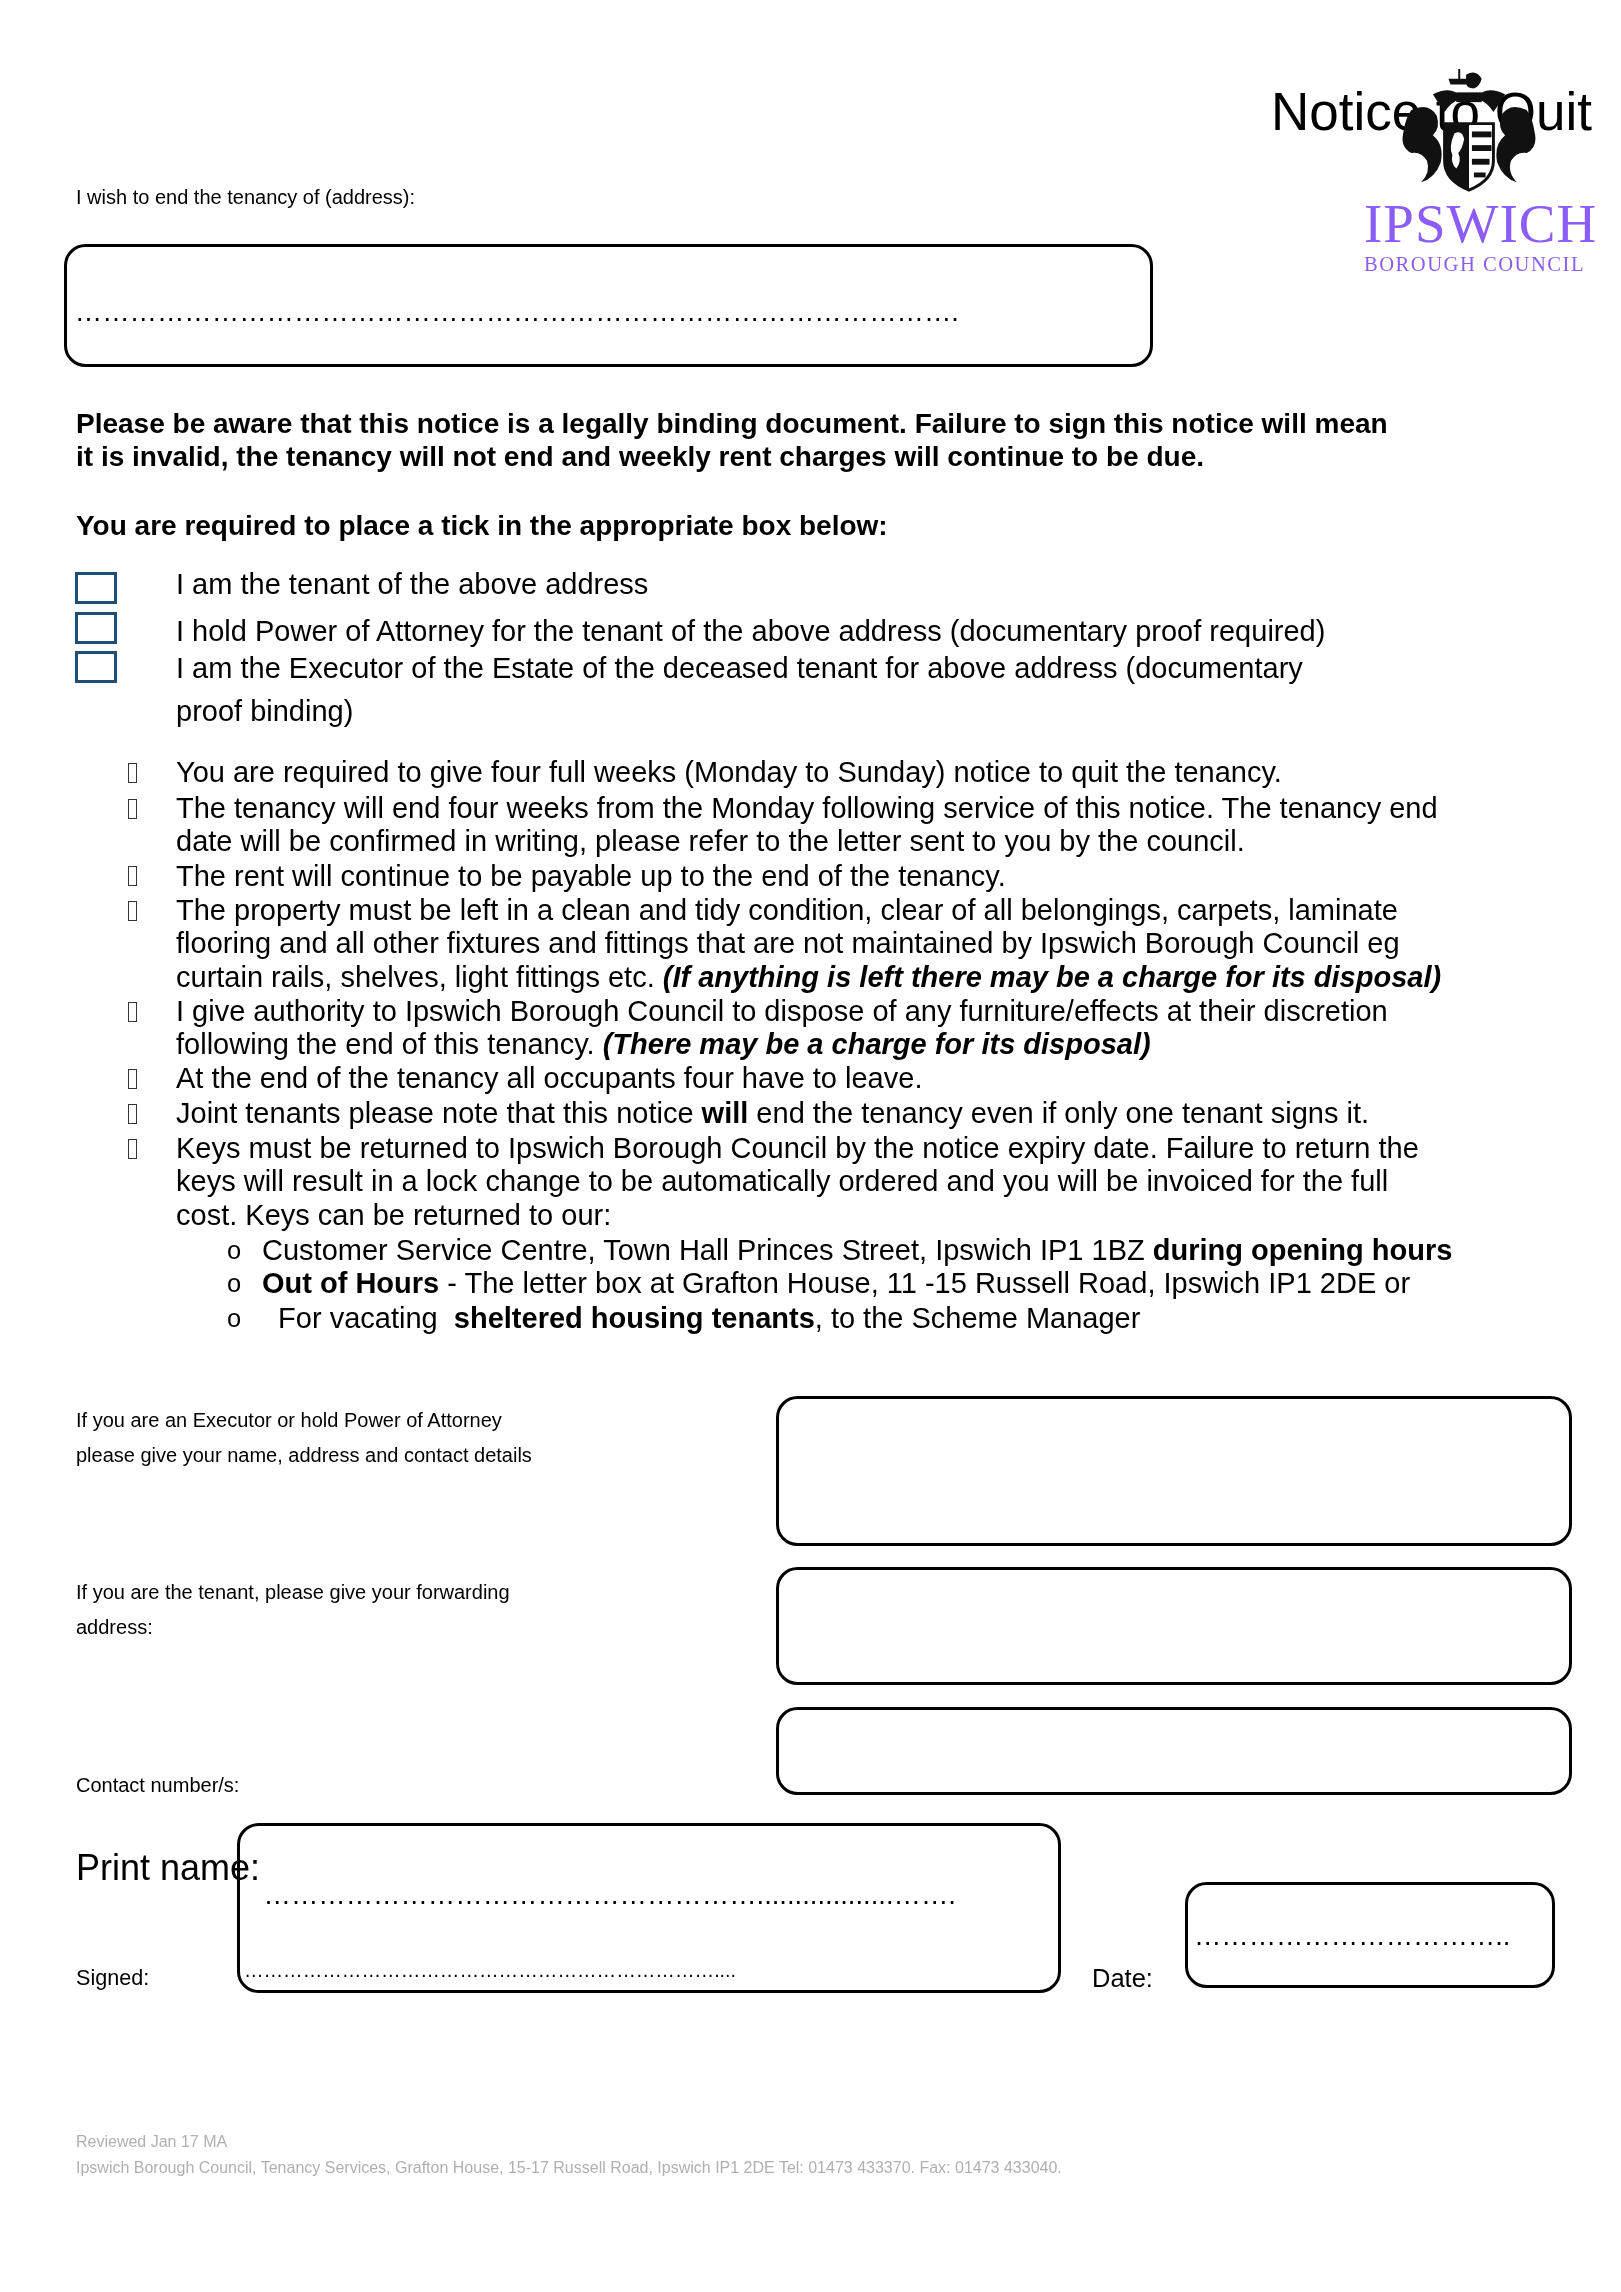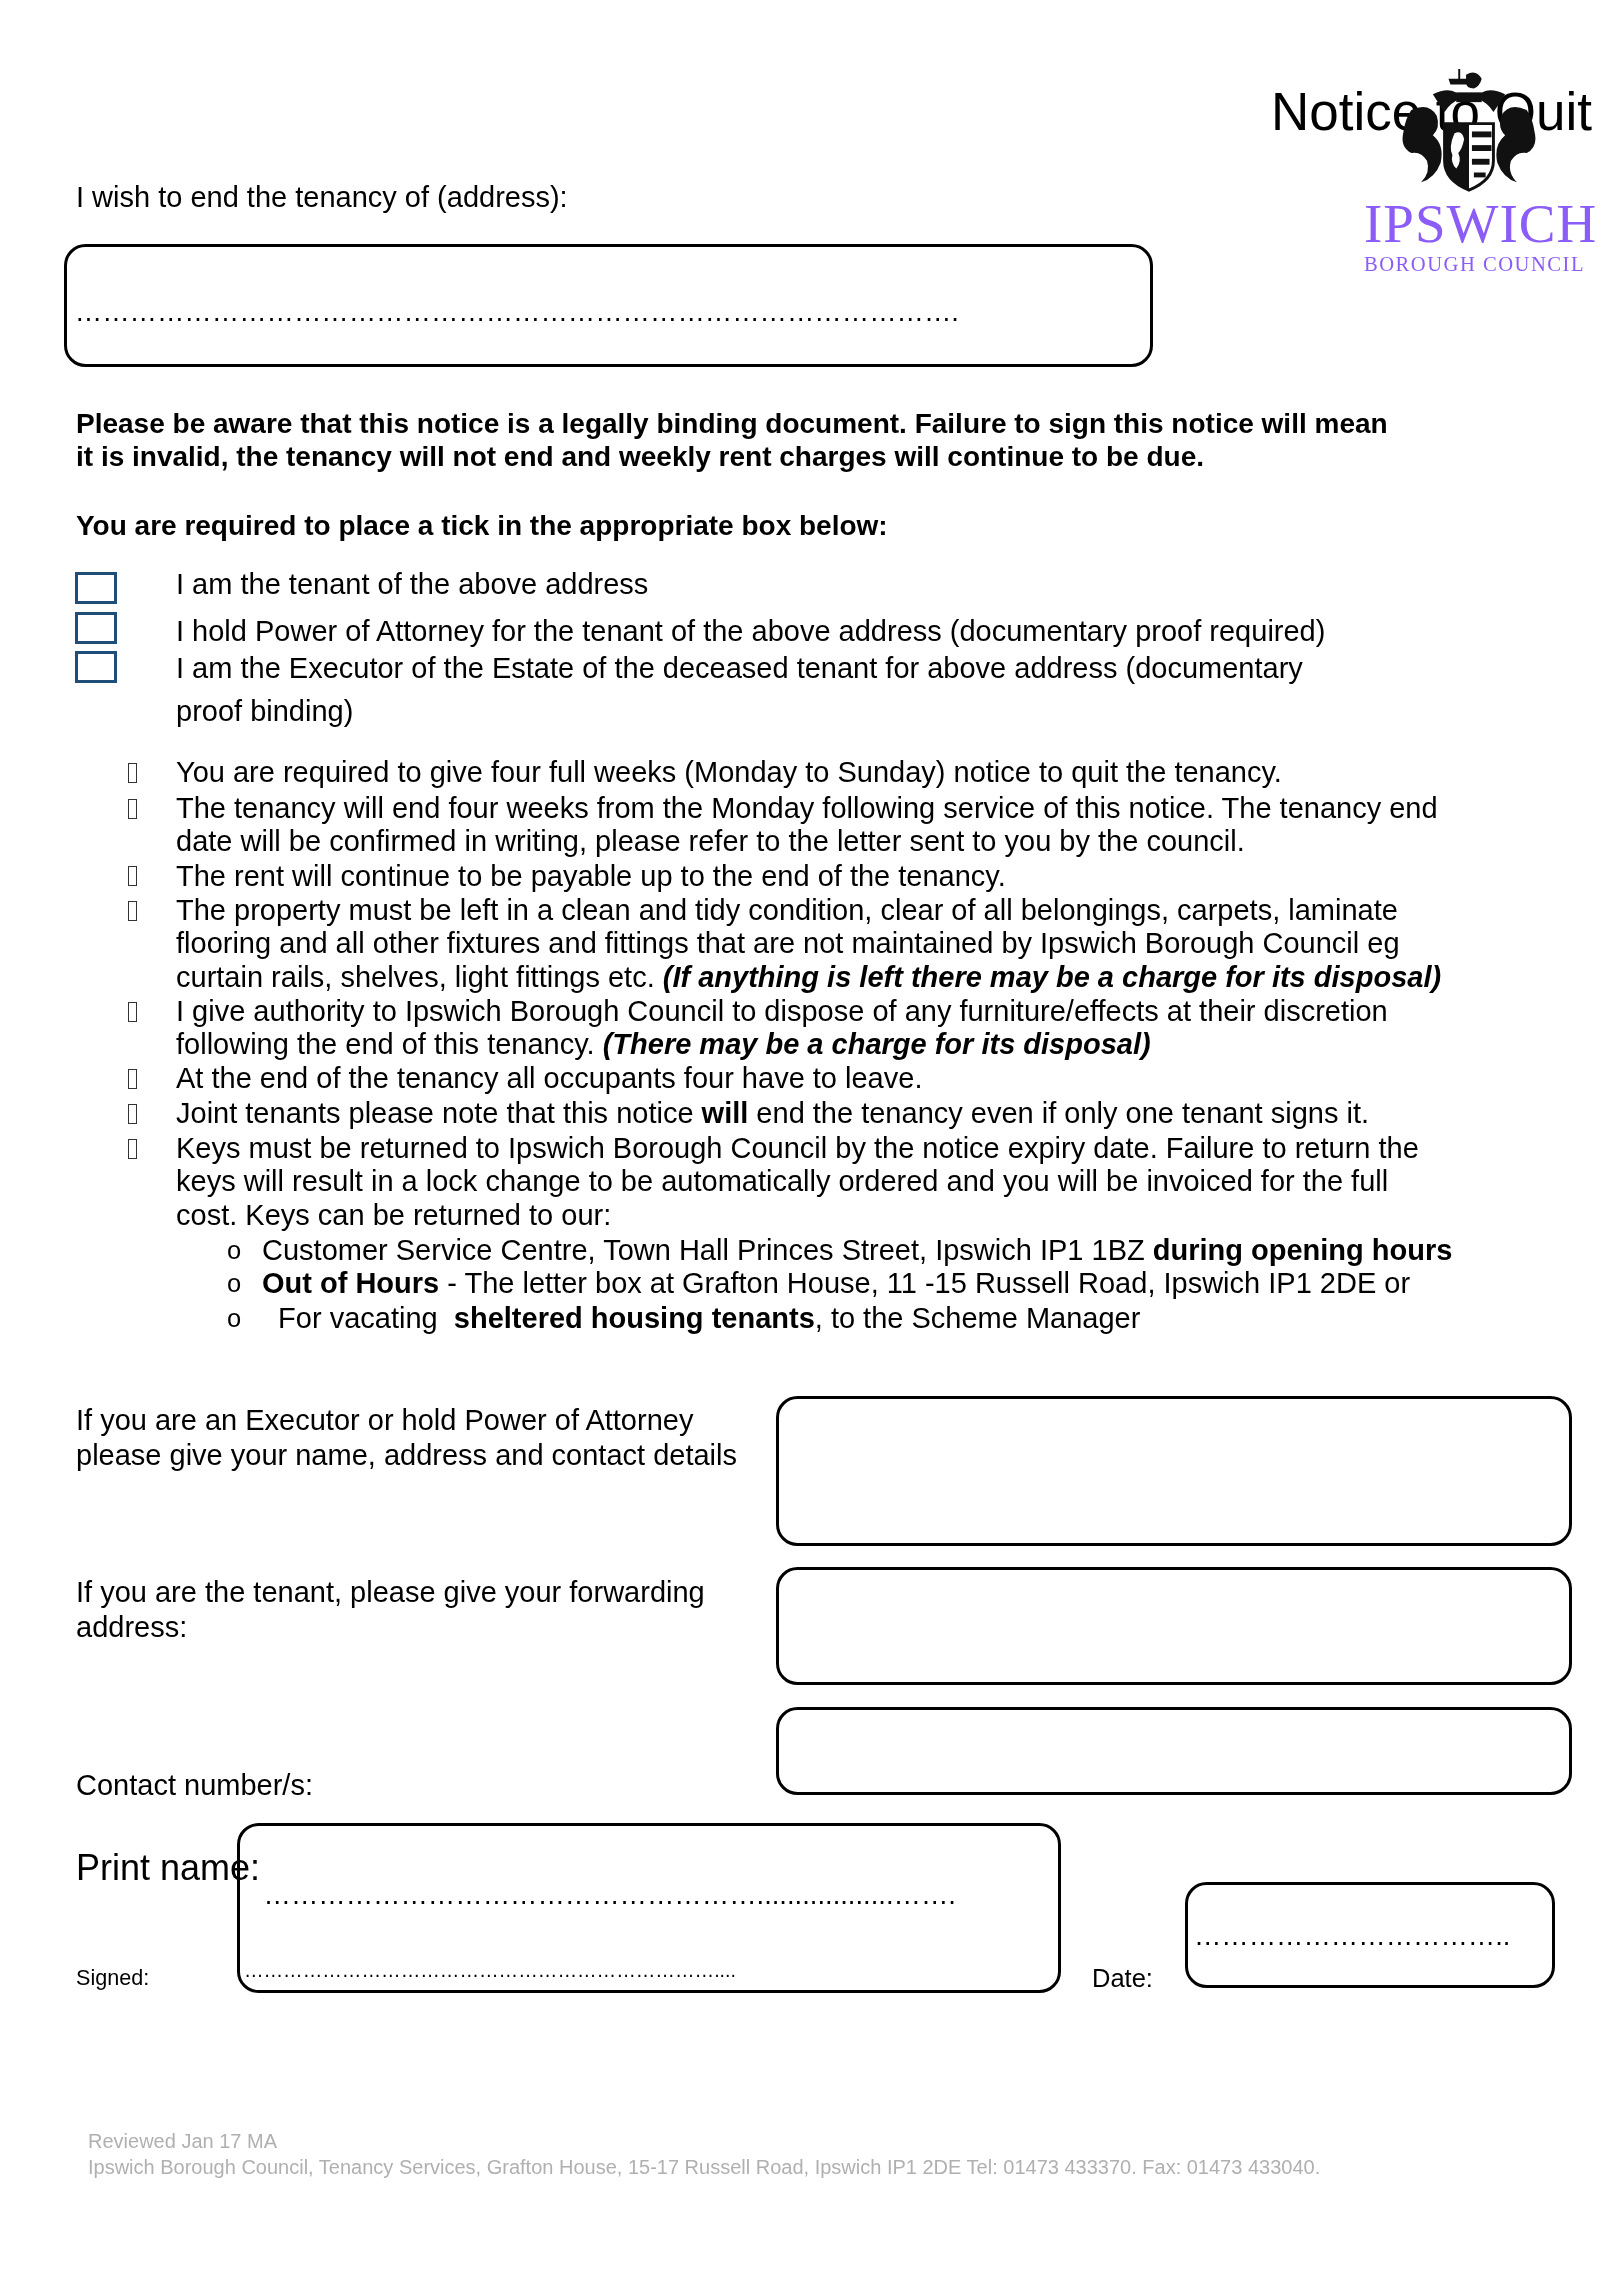--- a/index.html
+++ b/index.html
@@ -5,32 +5,32 @@
   html, body { margin: 0; padding: 0; background: #ffffff; }
   body { width: 1621px; height: 2293px; position: relative; overflow: hidden;
          font-family: "Liberation Sans", sans-serif; color: #000; }
   .abs { position: absolute; white-space: nowrap; }
   .title { left: 0; width: 1592px; text-align: right; top: 80px; font-size: 53px; line-height: 63px; }
   .logo { left: 1364px; top: 65px; width: 210px; height: 216px; }
   .logo-word { position: absolute; left: 0; width: 210px; text-align: center;
                font-family: "Liberation Serif", serif; color: #8b5cf6; }
   .logo-main { top: 129px; font-size: 55px; letter-spacing: 1px; line-height: 59px; }
   .logo-sub { top: 188px; font-size: 20.6px; letter-spacing: 1.5px; line-height: 23.5px; }
-  .label { font-size: 29px; line-height: 33px; }
+  .label { font-size: 20px; line-height: 33px; }
   .box { position: absolute; border: 3.9px solid #000; border-radius: 21.6px; box-sizing: border-box; background: #fff; }
   .dots { position: absolute; font-size: 27.4px; line-height: 27.4px; letter-spacing: 0px; overflow: hidden; white-space: nowrap; }
   .bold { font-weight: bold; }
   .para { left: 76px; font-size: 28px; line-height: 33px; font-weight: bold; }
   .cb { position: absolute; left: 75px; width: 42px; height: 32px; border: 3.9px solid #1f4e79; box-sizing: border-box; background: #fff; }
   .cbtext { left: 176px; font-size: 29px; line-height: 33px; }
   .bul-glyph { position: absolute; left: 128px; width: 8.8px; height: 19.6px; border: 1.5px solid #333; box-sizing: border-box; }
   .bline { left: 176px; font-size: 29px; line-height: 33px; }
   .sub-glyph { position: absolute; left: 227px; font-size: 25.5px; line-height: 33px; }
   .sline { font-size: 29px; line-height: 33px; }
-  .footer { left: 88px; font-size: 20px; line-height: 25.5px; color: #b0b0b0; }
+  .footer { left: 76px; font-size: 16px; line-height: 25.5px; color: #b0b0b0; }
   .small { font-size: 21.6px; line-height: 25.5px; }
 </style>
 </head>
 <body>
 
 <div class="abs title">Notice to Quit</div>
 
 <div class="abs logo">
   <svg width="210" height="129" viewBox="0 0 214 132" style="position:absolute;left:0;top:0;">
 

